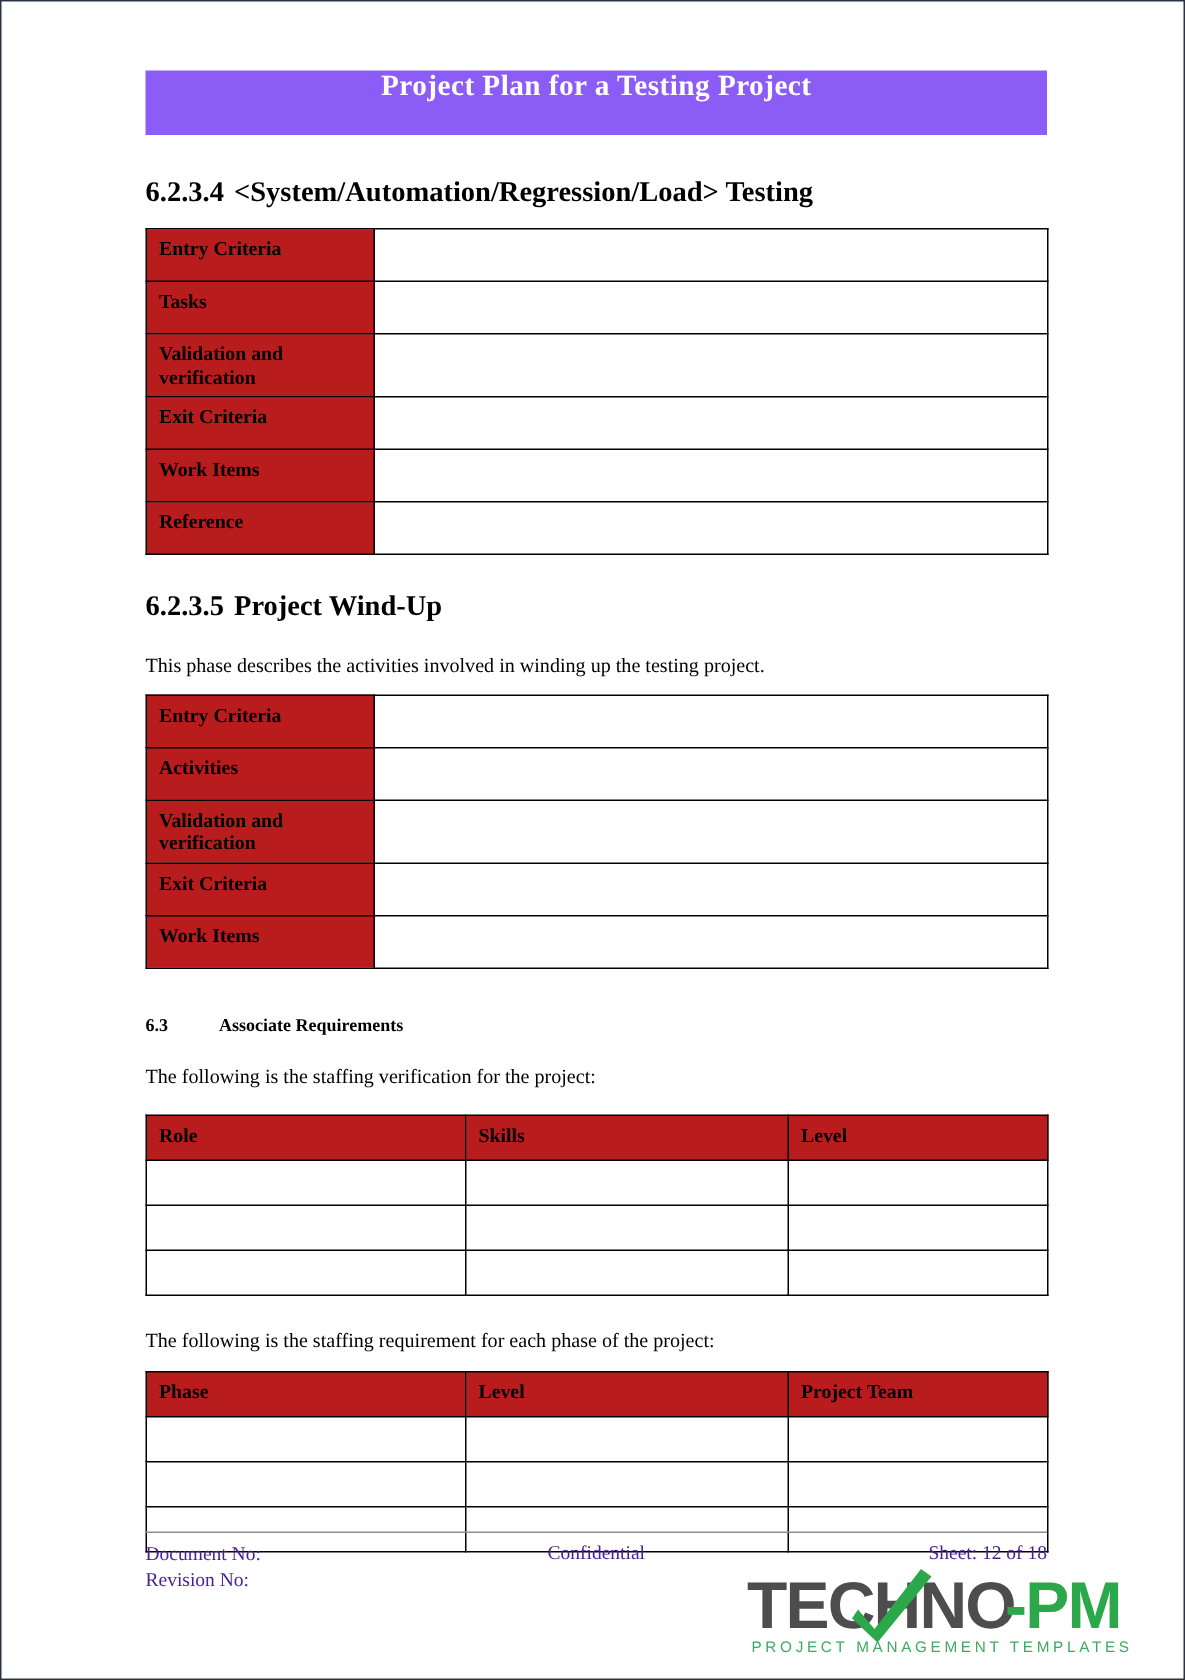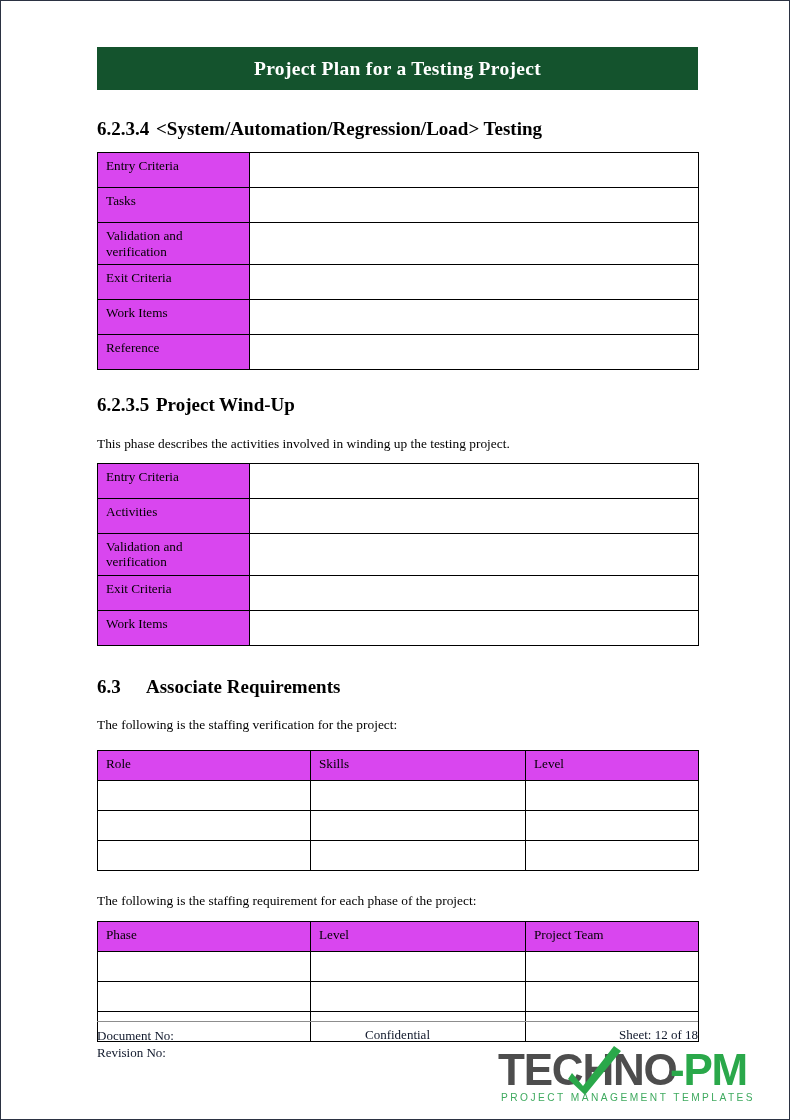--- a/index.html
+++ b/index.html
@@ -24,24 +24,24 @@
   .content {
     position: absolute;
     left: 96px;
     top: 0;
     width: 601px;
   }
 
   
   .title-banner {
     margin-top: 46px;
-    background: #14532d;
+    background: #8b5cf6;
     height: 43px;
     display: flex;
-    align-items: center;
+    align-items: flex-start;
     justify-content: center;
   }
   .title-banner .title-text {
     color: #ffffff;
     font-family: "Liberation Serif", "DejaVu Serif", serif;
     font-weight: bold;
     font-size: 19.5px;
     letter-spacing: 0.3px;
   }
 
@@ -51,21 +51,21 @@
     font-weight: bold;
     font-size: 19px;
     font-family: "Liberation Serif", "DejaVu Serif", serif;
     color: #000;
   }
   .heading .num {
     display: inline-block;
     min-width: 59px;
   }
   .heading.lvl2 {
-    font-size: 19px;
+    font-size: 12px;
   }
   .heading.lvl2 .num {
     min-width: 49px;
   }
   .para {
     font-size: 13.4px;
     line-height: 1.3;
     color: #000;
   }
 
@@ -80,22 +80,22 @@
     border: 1.2px solid #000000;
     padding: 5px 8px 5px 8px;
     font-size: 13.2px;
     font-family: "Liberation Serif", "DejaVu Serif", serif;
     vertical-align: top;
     text-align: left;
     line-height: 1.18;
   }
   table.doc-table td.label,
   table.doc-table th.hdr {
-    background: #d946ef;
-    font-weight: normal;
+    background: #b91c1c;
+    font-weight: bold;
   }
   table.doc-table td.blank {
     background: #ffffff;
   }
 
   
   table.criteria col.c1 { width: 152px; }
   table.criteria col.c2 { width: 449px; }
   table.criteria td { height: 24px; }
   table.criteria td.tall { height: 22px; }
@@ -117,21 +117,21 @@
   .footer-rule {
     border-top: 1px solid #8d8d8d;
     width: 601px;
     height: 0;
   }
   .footer-row {
     position: relative;
     margin-top: 5px;
     height: 38px;
     font-size: 13px;
-    color: #0f172a;
+    color: #4c1d95;
     font-family: "Liberation Serif", "DejaVu Serif", serif;
   }
   .footer-left {
     position: absolute;
     left: 0;
     top: 0;
     line-height: 1.33;
   }
   .footer-center {
     position: absolute;

